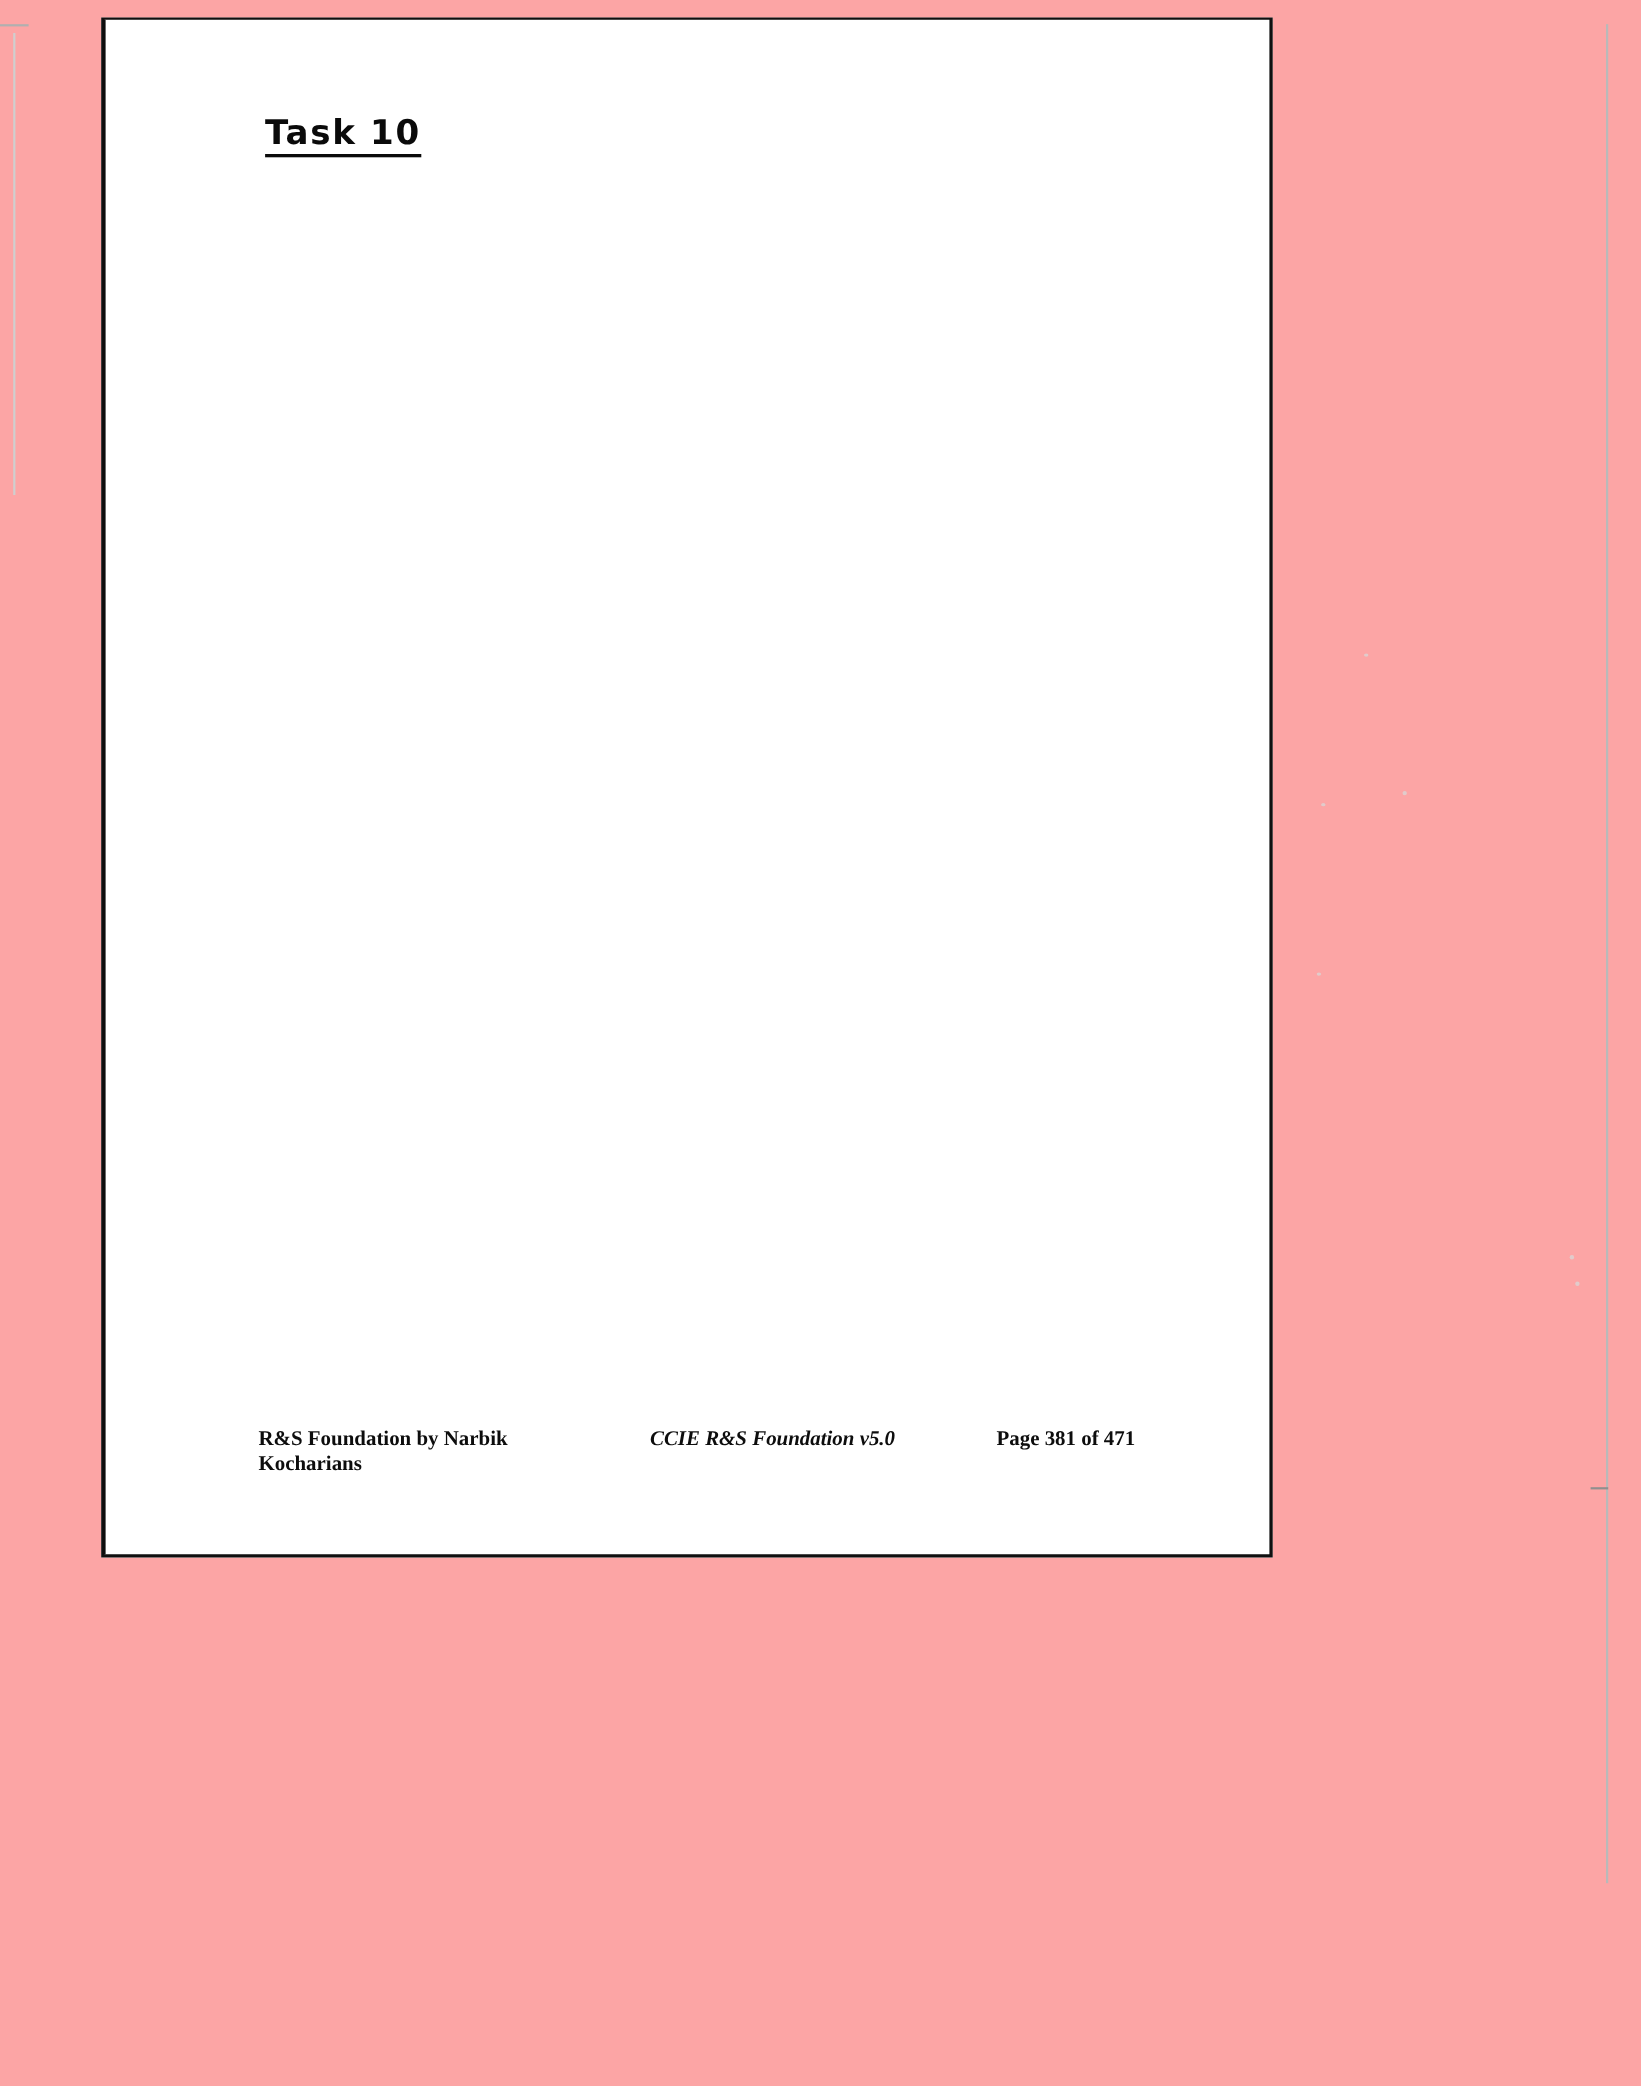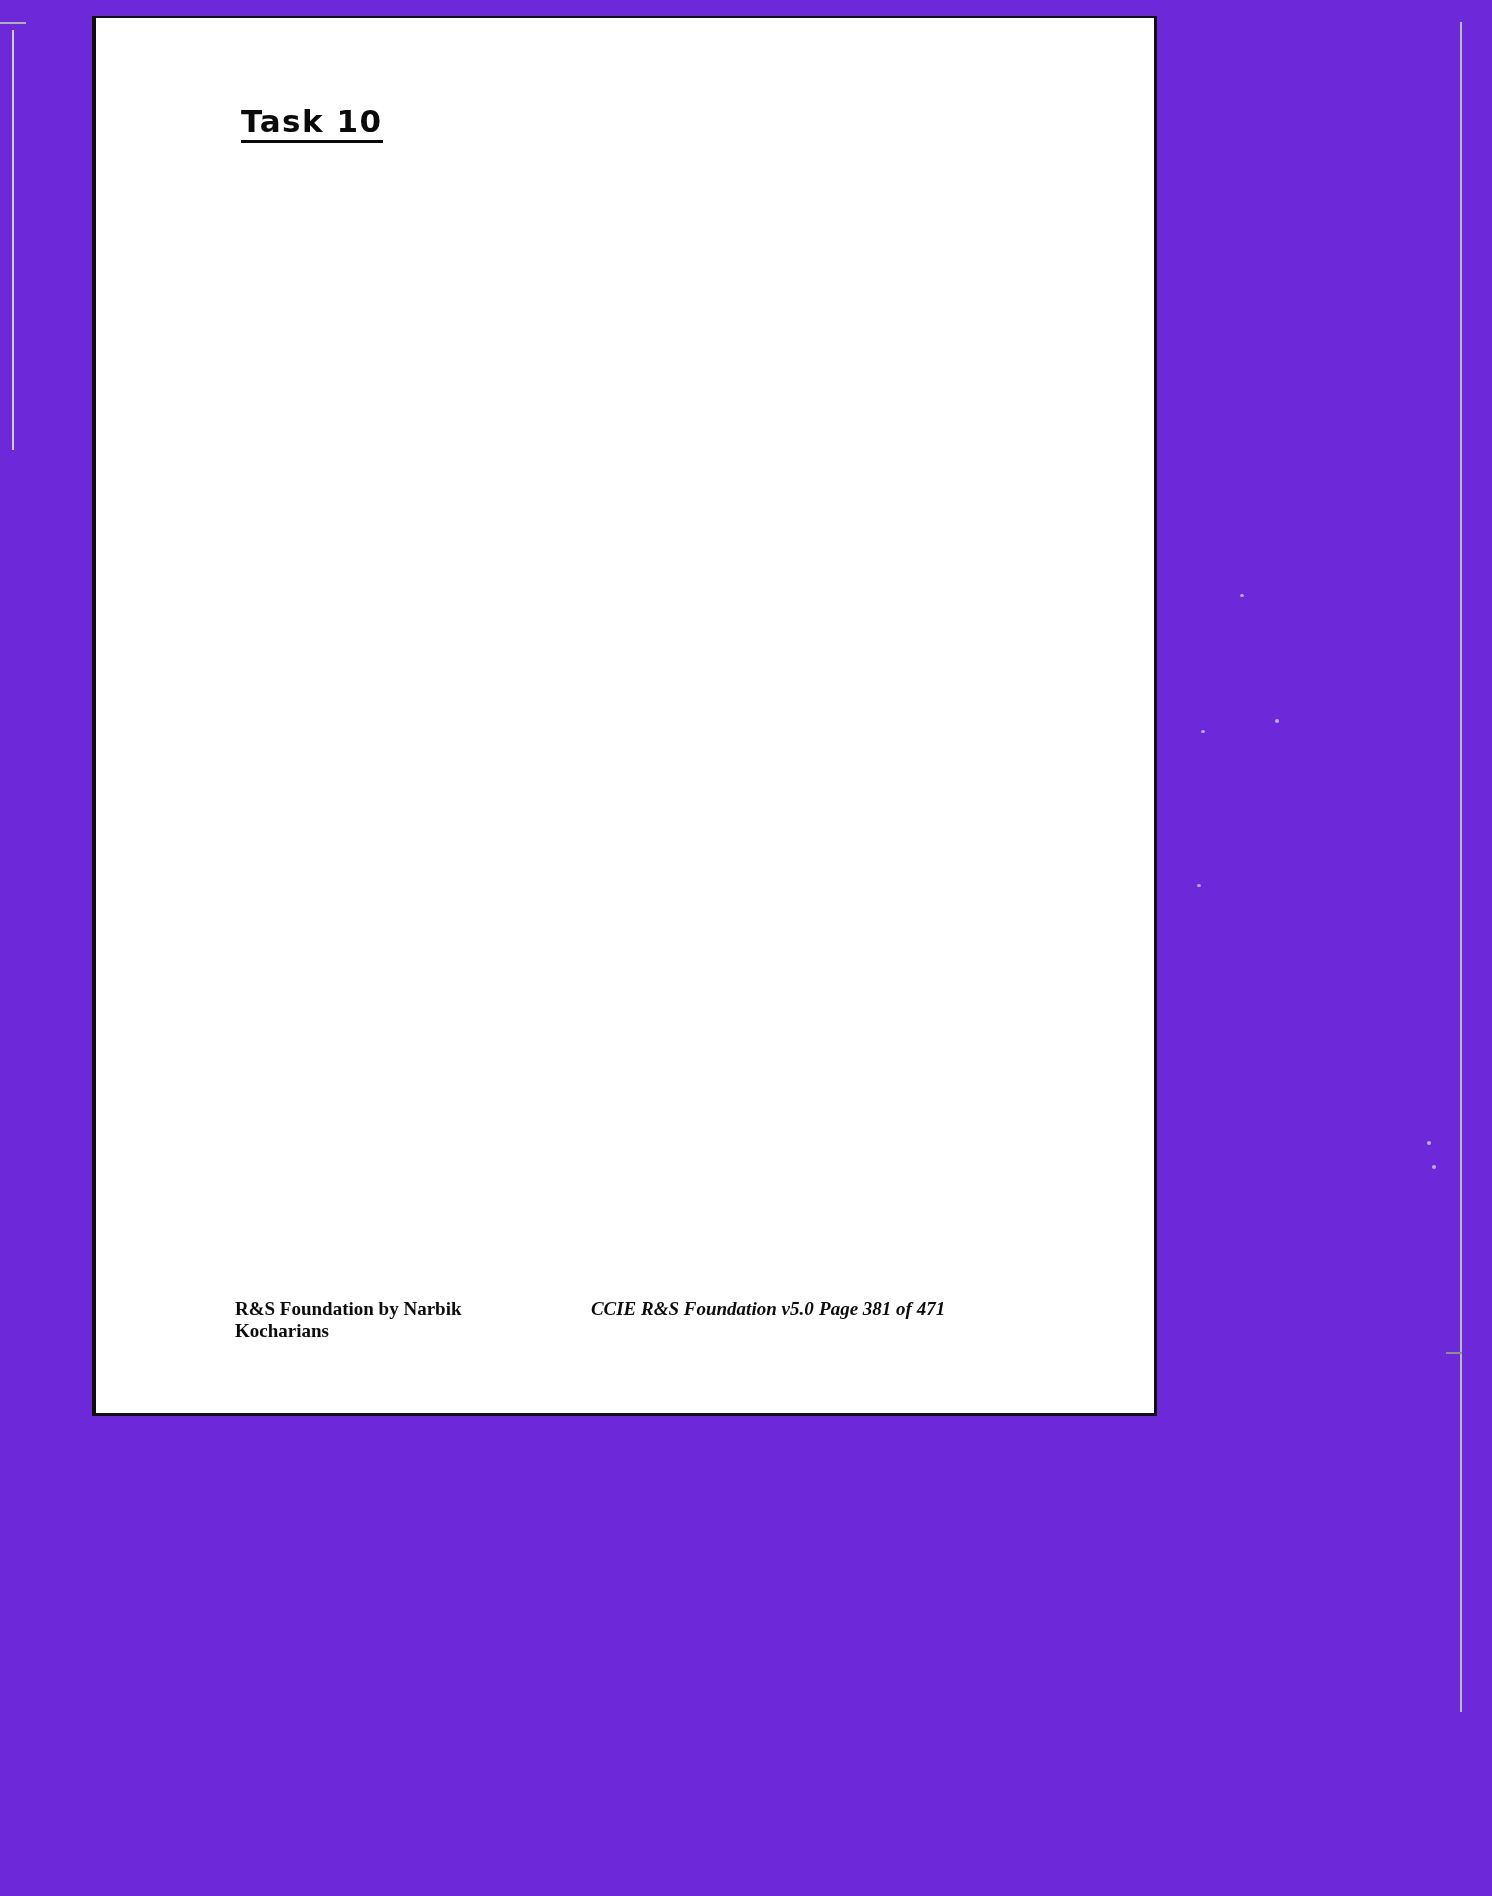--- a/index.html
+++ b/index.html
@@ -12,21 +12,21 @@
     height: 1896px;
     position: relative;
     font-family: "Liberation Sans", sans-serif;
     overflow: hidden;
   }
 
   
   .scan-canvas {
     position: absolute;
     inset: 0;
-    background: #6d28d9;
+    background: #fca5a5;
   }
 
   
   .speck {
     position: absolute;
     background: #d8d8d8;
     border-radius: 50%;
     opacity: 0.75;
   }
 
@@ -118,21 +118,21 @@
     display: flex;
     align-items: baseline;
     justify-content: space-between;
     font-size: 19px;
     font-weight: 700;
   }
   .footer-left { width: 36%; }
   .footer-center { width: 34%; text-align: right; font-style: italic; }
   .footer-right {
     width: 26%;
-    font-style: italic;
+    text-align: right;
     padding-right: 22px;
   }
   .footer-copy {
     margin-top: 8px;
     text-align: center;
     font-size: 19px;
     font-weight: 700;
     padding-right: 130px;
   }
 </style>

